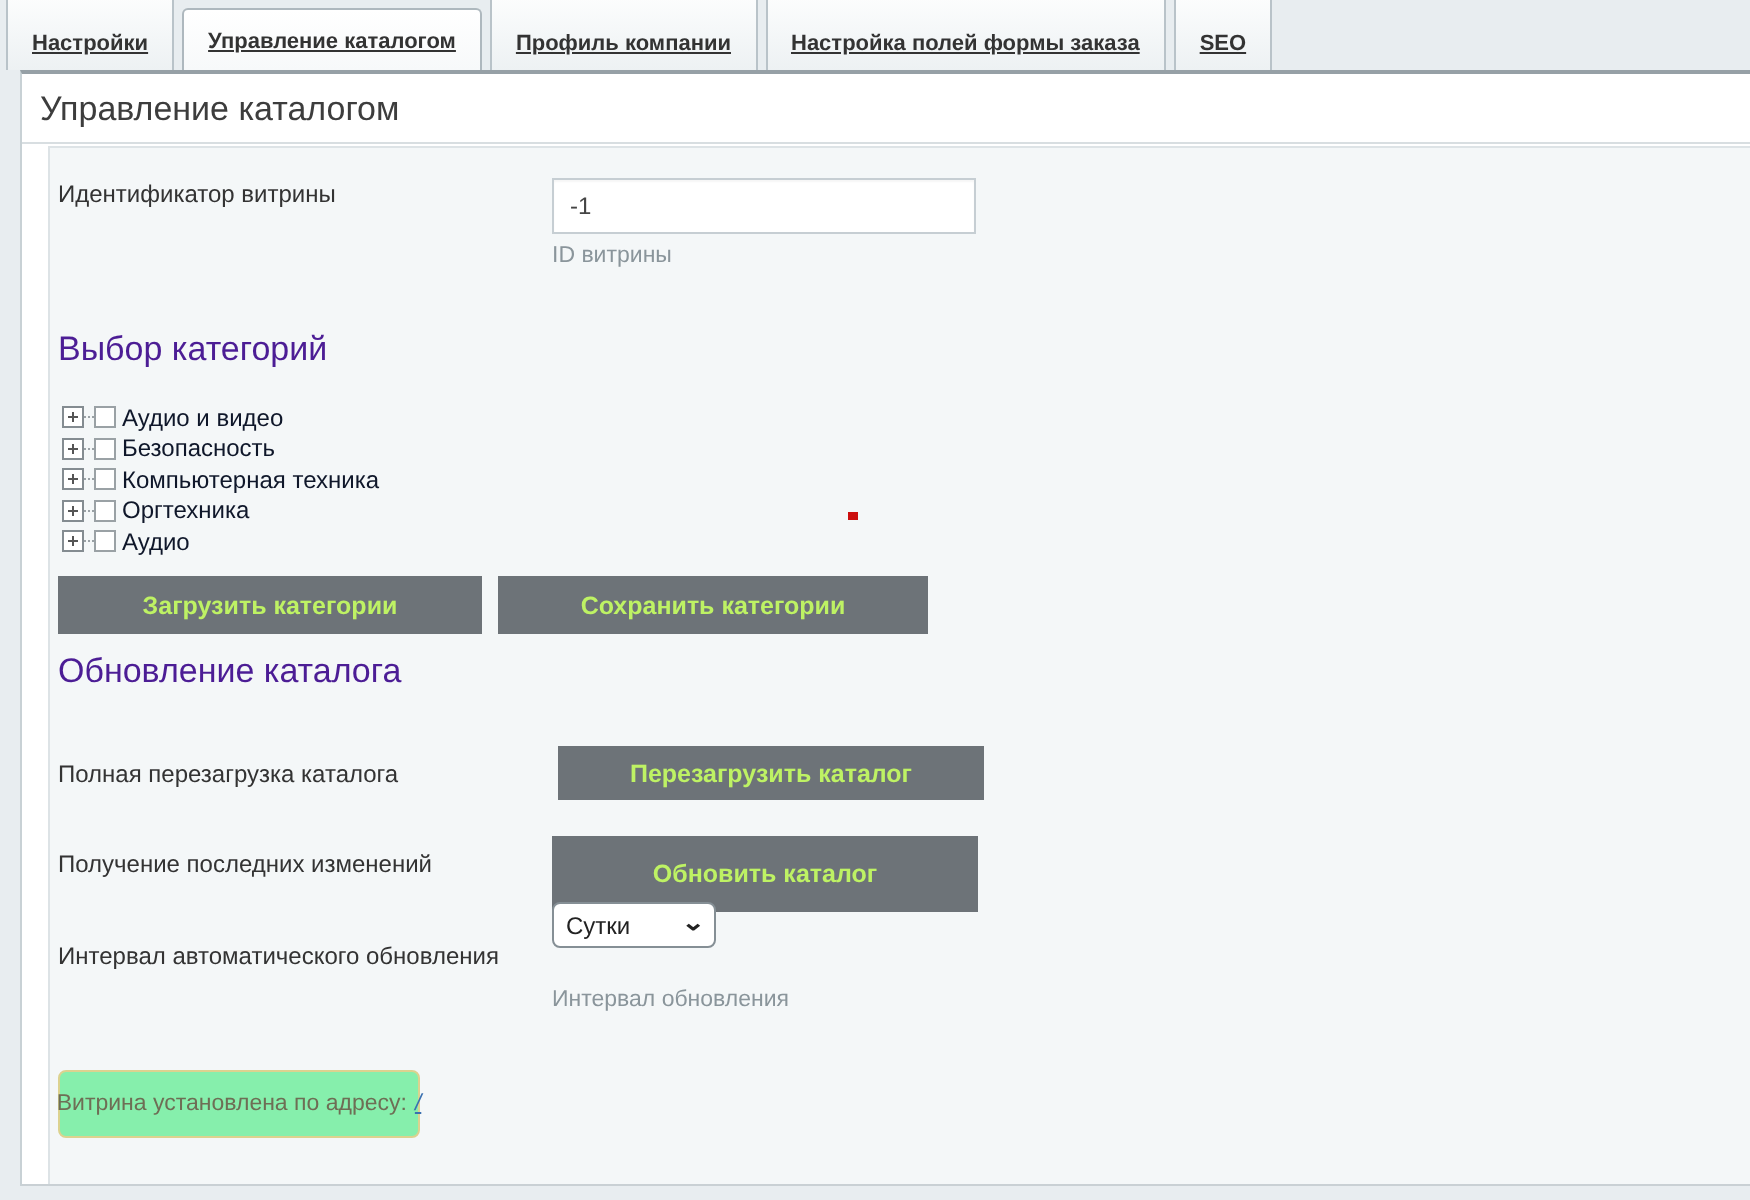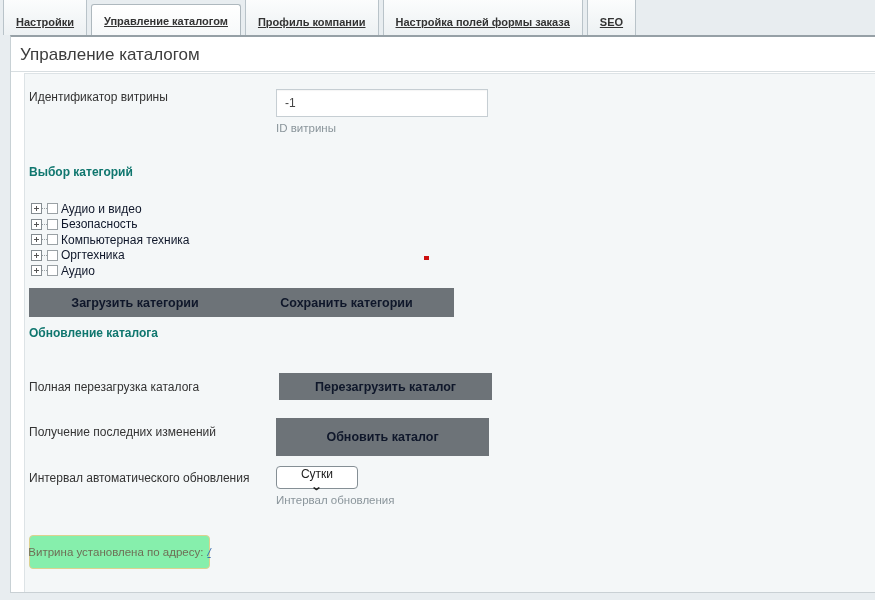--- a/index.html
+++ b/index.html
@@ -40,29 +40,29 @@
   .title-band { height:35px; background:#fff; border-bottom:1px solid #d8dee1; }
   .page-title { padding:8px 0 0 9px; font-size:17px; color:#3d3d3d; }
   .fieldset {
     position:absolute; left:13px; top:36px; right:-2px; bottom:0;
     background:#f4f7f8;
     border:1px solid #dde3e6; border-right:none; border-bottom:none;
   }
   
   .flabel { position:absolute; left:4px; font-size:12px; color:#333; white-space:nowrap; }
   .helper { position:absolute; left:251px; font-size:11.5px; color:#8a959b; white-space:nowrap; }
-  .sect-heading { position:absolute; left:4px; font-size:12px; font-weight:bold; color:#0f766e; }
+  .sect-heading { position:absolute; left:4px; font-size:17px; font-weight:normal; color:#4c1d95; }
   .text-input {
     position:absolute; left:251px; width:212px; height:28px;
     border:1px solid #c6ced3; background:#fff;
     padding:0 8px; font-family:"Liberation Sans",sans-serif; font-size:12px; color:#444;
     box-shadow:inset 0 1px 1px rgba(0,0,0,0.04);
   }
   .gbtn {
-    position:absolute; background:#6d7378; color:#0f172a;
+    position:absolute; background:#6d7378; color:#bef264;
     border:none; font-family:"Liberation Sans",sans-serif;
     font-size:12.5px; font-weight:bold; text-align:center; cursor:pointer;
   }
   
   .tree { position:absolute; left:6px; }
   .tree-row { display:flex; align-items:center; height:15px; margin-bottom:0.5px; }
   .expander {
     width:11px; height:11px; border:1px solid #848c91; background:#fff;
     position:relative; flex:0 0 11px; cursor:pointer;
   }
@@ -146,32 +146,32 @@
       </div>
       <div class="tree-row">
         <span class="expander"></span>
           <span class="tree-dots"></span>
           <span class="tree-check"></span>
           <span class="tree-label">Аудио</span>
       </div>
     </div>
 
     <button class="gbtn" style="left:4px; top:214px; width:212px; height:29px;">Загрузить категории</button>
-    <button class="gbtn" style="left:214px; top:214px; width:215px; height:29px;">Сохранить категории</button>
+    <button class="gbtn" style="left:224px; top:214px; width:215px; height:29px;">Сохранить категории</button>
 
     <div class="sect-heading" style="top:252px;">Обновление каталога</div>
 
     <div class="flabel" style="top:306px;">Полная перезагрузка каталога</div>
     <button class="gbtn" style="left:254px; top:299px; width:213px; height:27px;">Перезагрузить каталог</button>
 
     <div class="flabel" style="top:351px;">Получение последних изменений</div>
     <button class="gbtn" style="left:251px; top:344px; width:213px; height:38px;">Обновить каталог</button>
 
     <div class="flabel" style="top:397px;">Интервал автоматического обновления</div>
-    <div class="fake-select" style="top:392px;flex-direction:column;">
+    <div class="fake-select" style="top:377px;">
       <span class="sel-val">Сутки</span>
       <span class="chev">⌄</span>
     </div>
     <div class="helper" style="top:420px;">Интервал обновления</div>
 
     <div class="notice" style="top:461px;">
       <span>Витрина установлена по адресу:</span>
       <a href="#">/</a>
     </div>
 

